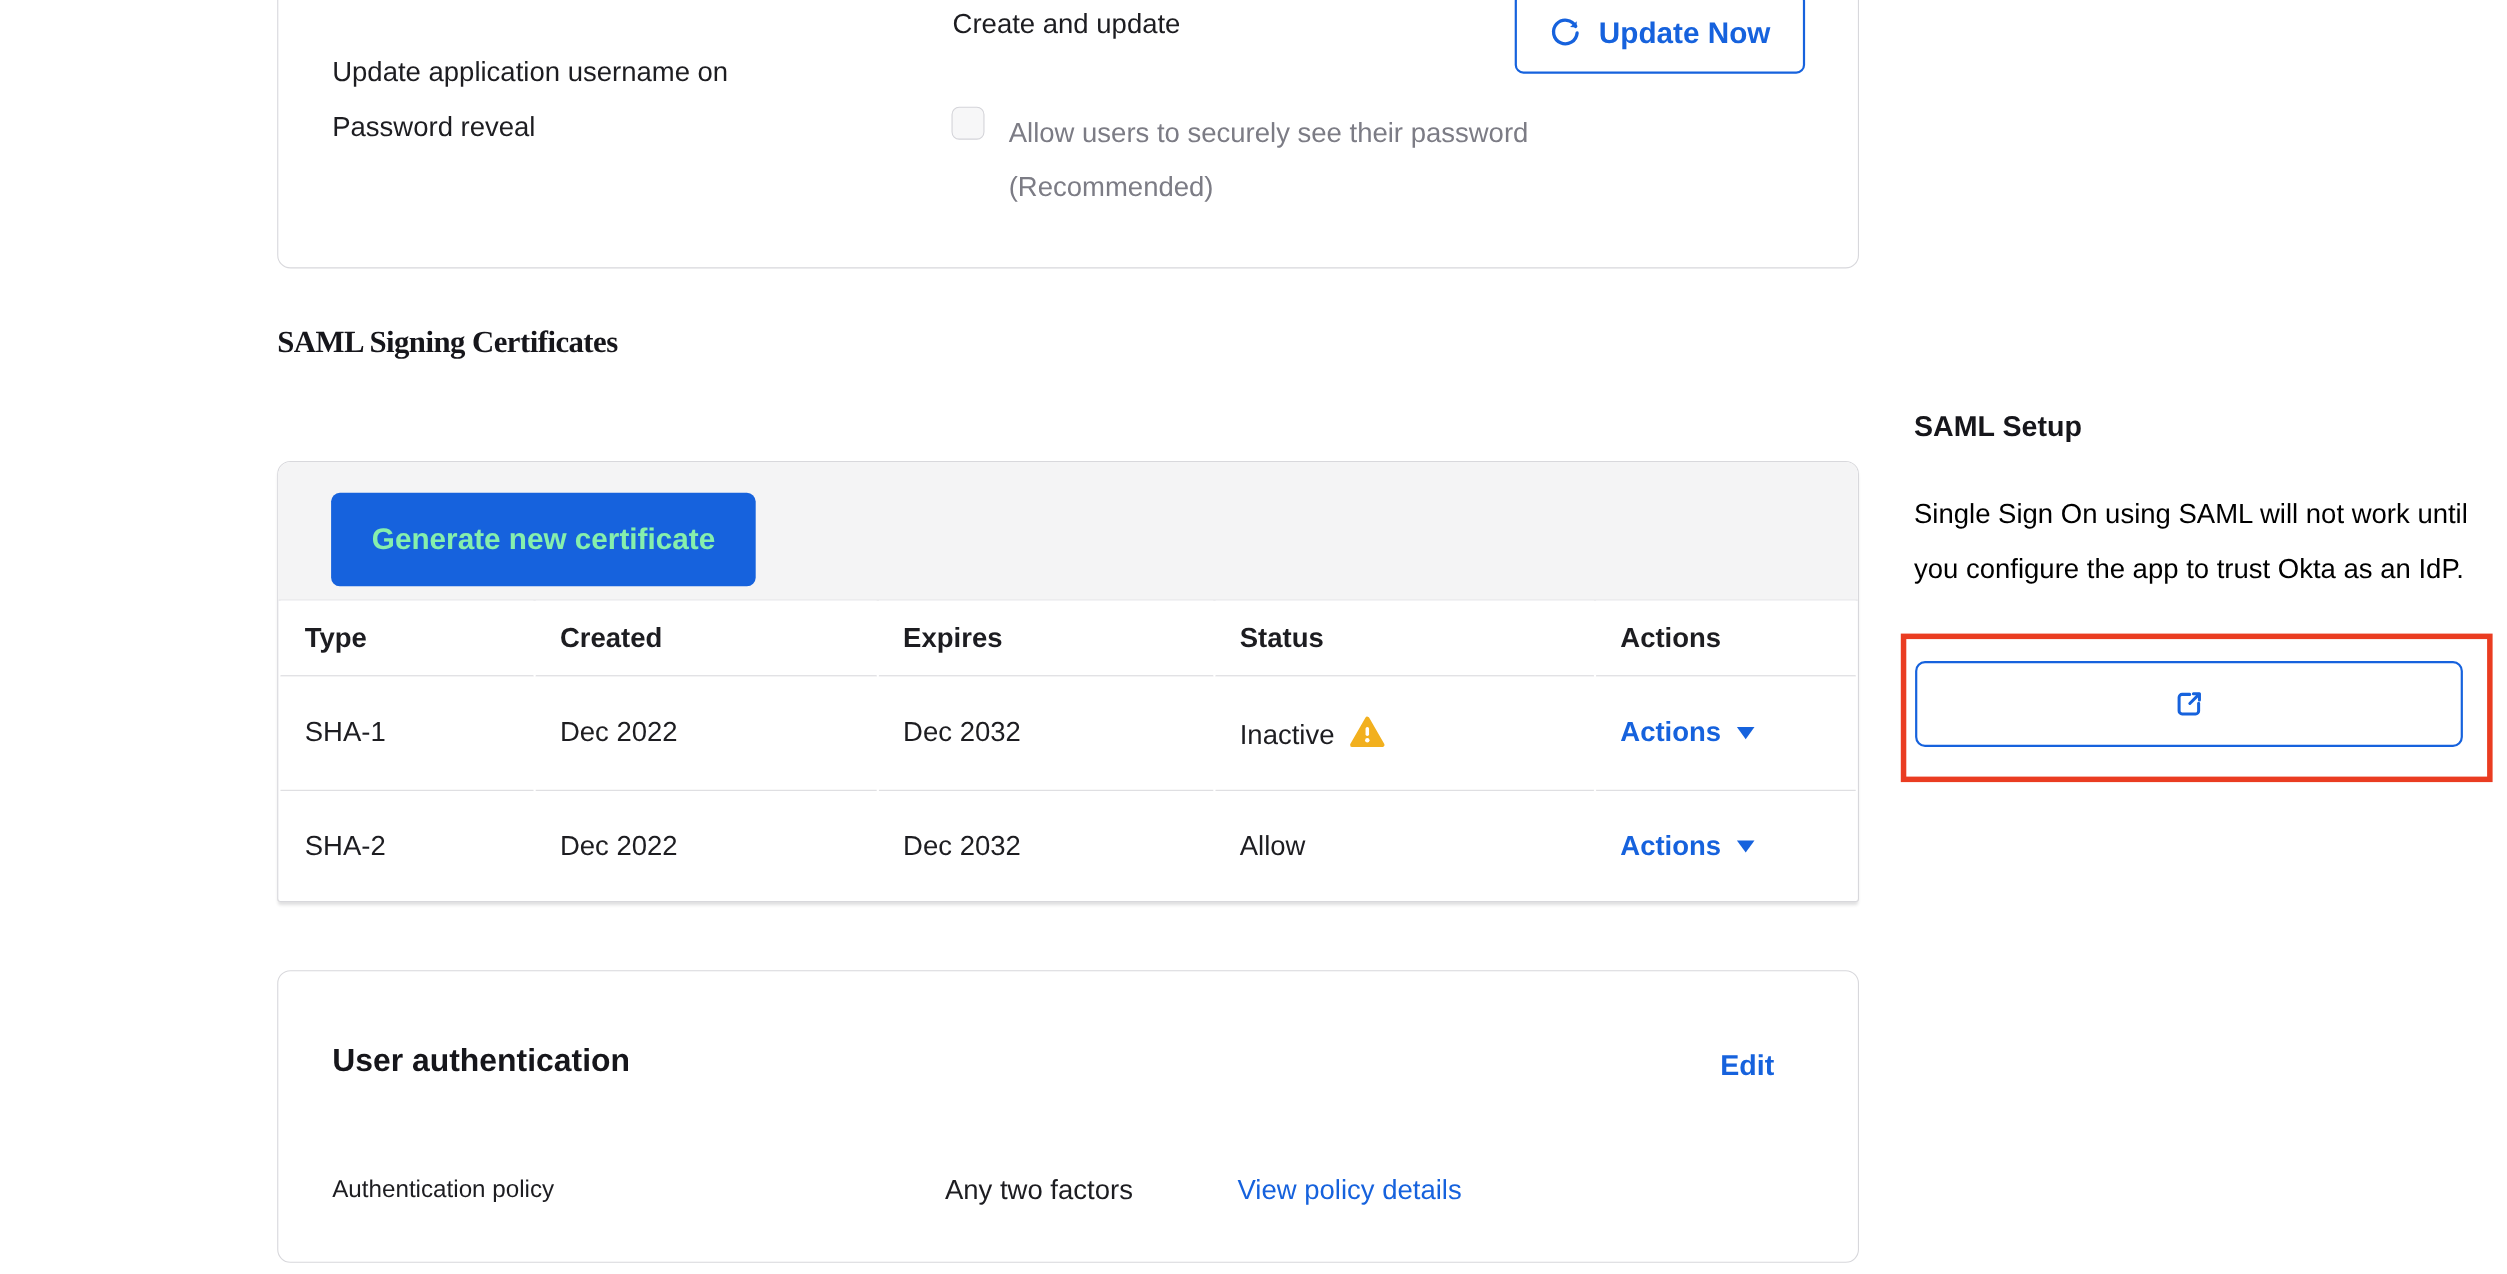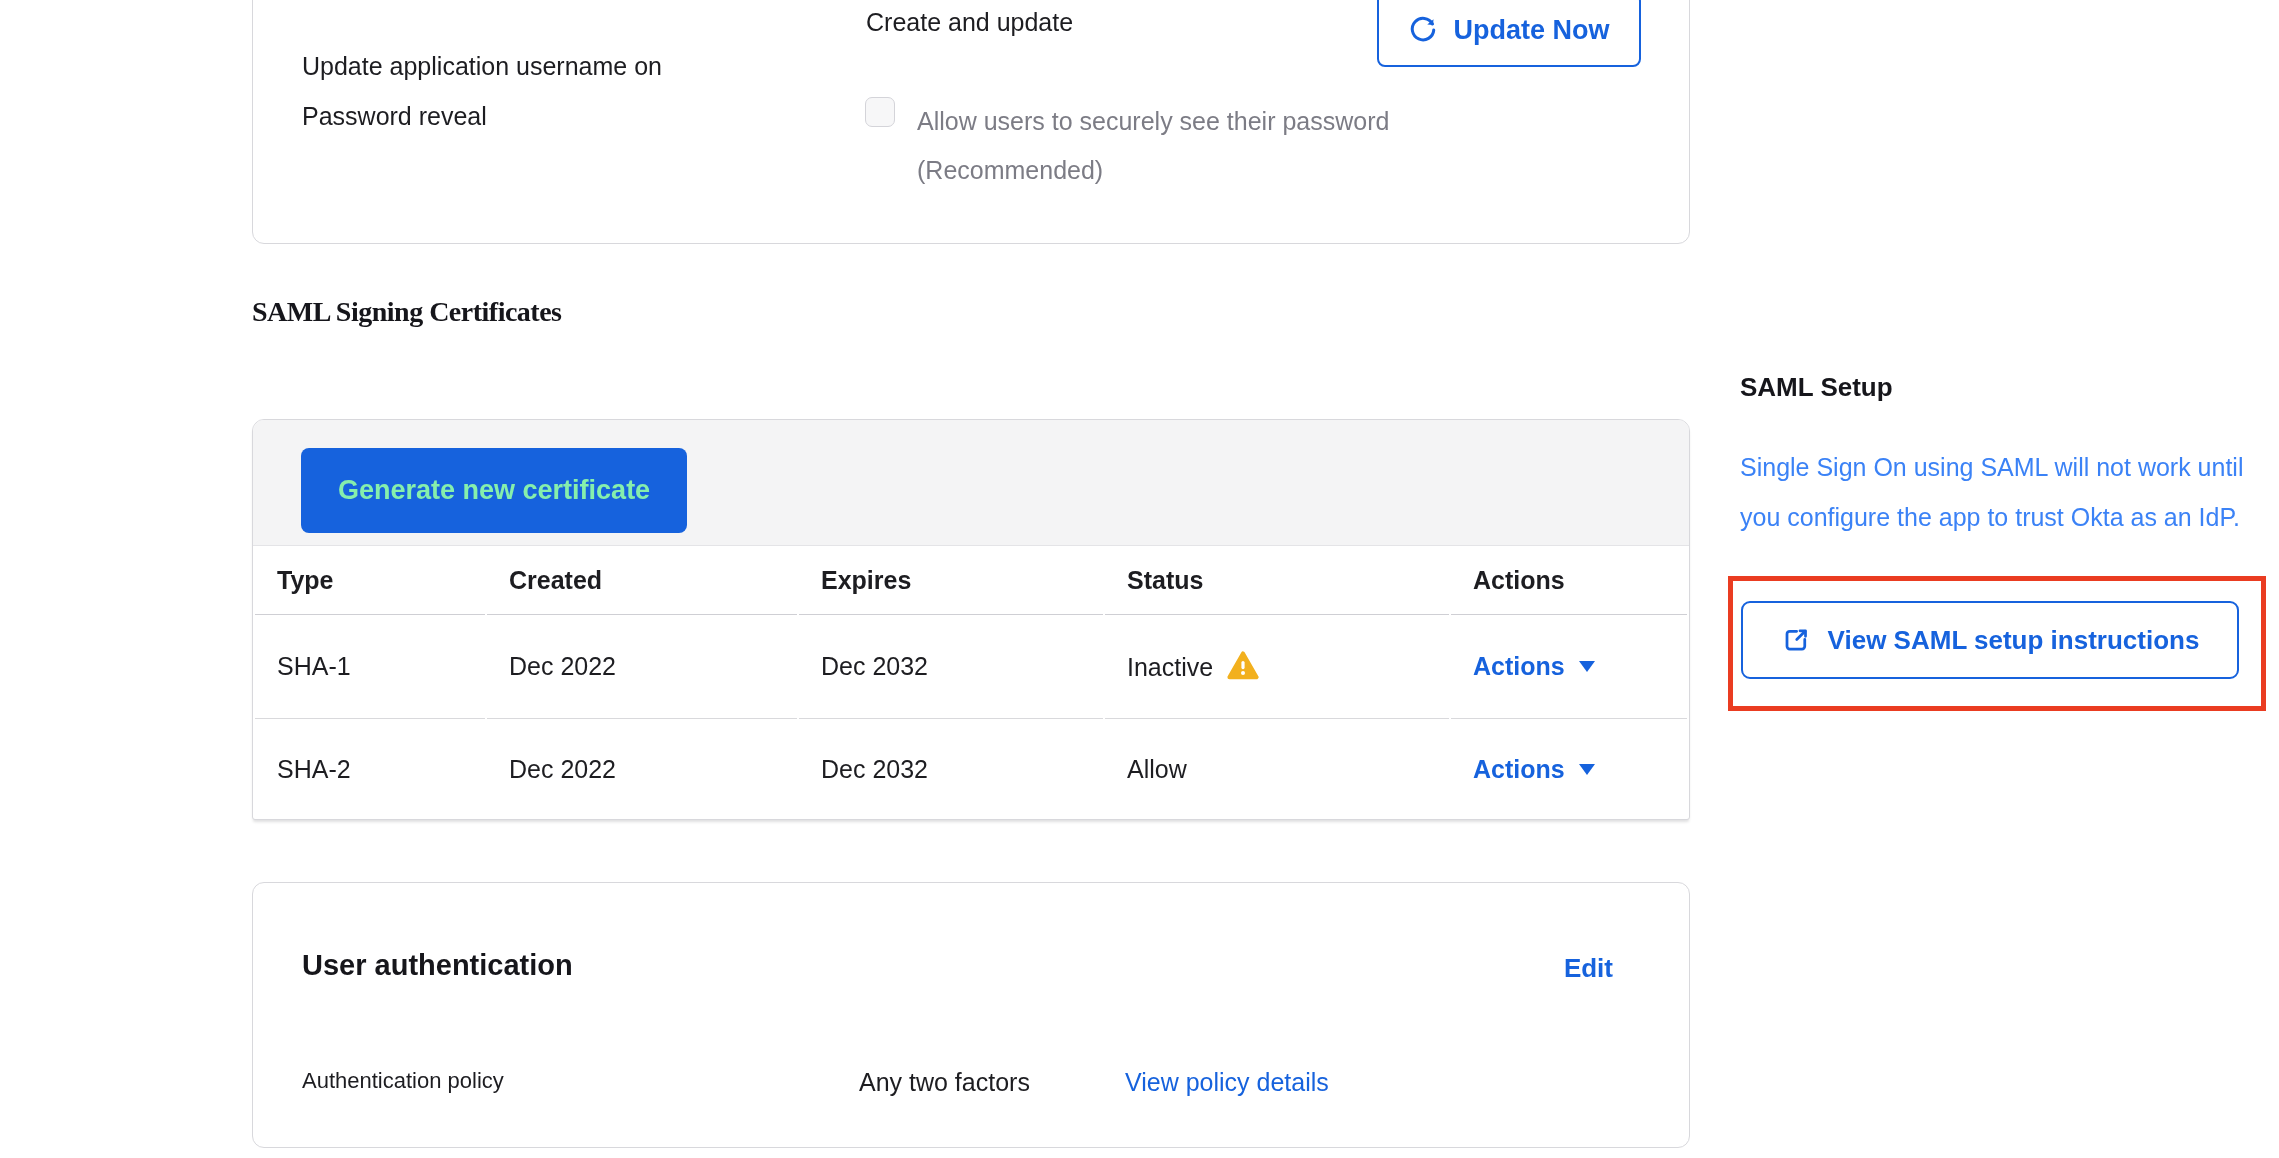--- a/index.html
+++ b/index.html
@@ -73,21 +73,21 @@
   
   #user-auth-card { left:252px; top:882px; width:1438px; height:266px; }
   #user-auth-title { position:absolute; left:49px; top:66px; font-size:29px; font-weight:700; color:#16161b; }
   #edit-link { position:absolute; right:76px; top:70px; font-size:26px; font-weight:700; color:#1662dd; cursor:pointer; }
   .auth-row-label { position:absolute; left:49px; top:185px; font-size:22px; }
   .auth-row-value { position:absolute; left:606px; top:185px; font-size:25px; }
   .auth-row-link  { position:absolute; left:872px; top:185px; font-size:25px; color:#1662dd; cursor:pointer; }
 
   
   #saml-setup-title { position:absolute; left:1740px; top:372px; font-size:26px; font-weight:700; color:#16161b; }
-  #saml-setup-desc { position:absolute; left:1740px; top:442px; width:528px; font-size:25px; line-height:50px; color:#3b82f6; }
+  #saml-setup-desc { position:absolute; left:1740px; top:442px; width:528px; font-size:25px; line-height:50px; color:#000000; }
   #annotation-box {
     position:absolute; left:1728px; top:576px; width:538px; height:135px;
     border:5px solid #ea3c21; background:transparent; pointer-events:none;
   }
   #saml-setup-btn {
     left:1741px; top:601px; width:498px; height:78px; border-radius:9px; font-size:26px; gap:17px;
   }
 
   .icon-svg { display:block; }
 </style>
@@ -182,18 +182,17 @@
   <div id="saml-setup-desc">Single Sign On using SAML will not work until you configure the app to trust Okta as an IdP.</div>
 
   <button class="btn-secondary" id="saml-setup-btn">
     <span>
       <svg class="icon-svg" width="30" height="30" viewBox="0 0 24 24" fill="none">
         <path d="M12.5 5 H7 a2.2 2.2 0 0 0 -2.2 2.2 V17 a2.2 2.2 0 0 0 2.2 2.2 H16.8 A2.2 2.2 0 0 0 19 17 V11.5" stroke="#1662dd" stroke-width="2.2" stroke-linecap="round"></path>
         <path d="M15.2 4.6 H19.6 V9" stroke="#1662dd" stroke-width="2.2" stroke-linecap="round" stroke-linejoin="round"></path>
         <path d="M19.2 5 L12.6 11.6" stroke="#1662dd" stroke-width="2.2" stroke-linecap="round"></path>
       </svg>
     </span>
-    <span>View SAML setup instructions</span>
   </button>
 
   <div id="annotation-box"></div>
 
 </div>
 
 </body></html>

